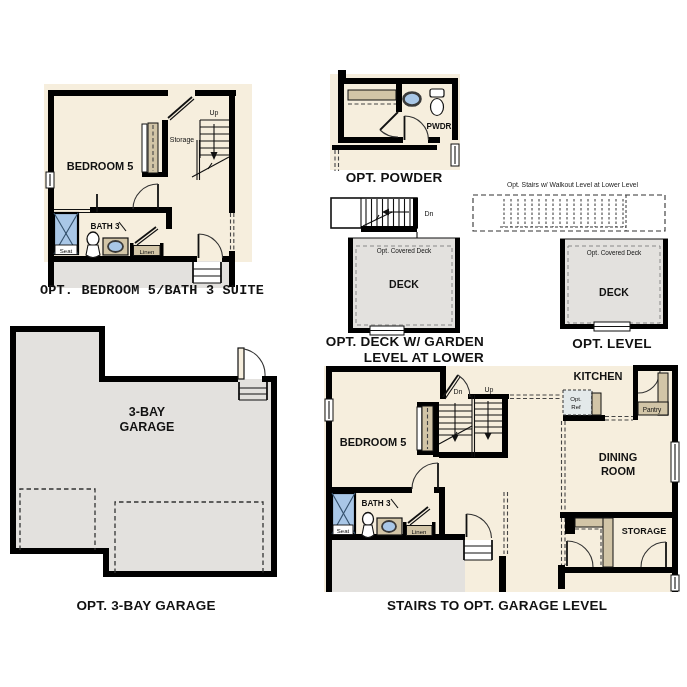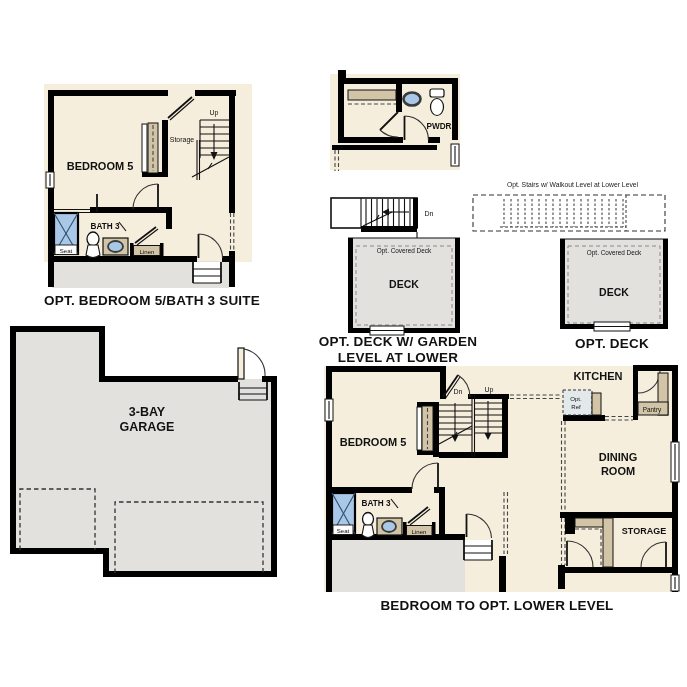--- a/index.html
+++ b/index.html
@@ -1,21 +1,21 @@
 <!DOCTYPE html>
 <html><head>
 <meta charset="utf-8">
 <style>
   html,body { margin:0; padding:0; background:#fff; }
   #sheet { position:relative; width:687px; height:687px; background:#fff; overflow:hidden;
            font-family:"Liberation Sans", sans-serif; }
   .plan { position:absolute; }
   .caption { position:absolute; font:bold 13.5px/15.5px "Liberation Sans", sans-serif;
              color:#111; text-align:center; letter-spacing:.2px; white-space:nowrap; }
-  .caption2 { white-space:normal; }
+  .caption2 { white-space:normal;text-align:right; }
   .note { position:absolute; font:6.8px/9px "Liberation Sans", sans-serif; color:#222; text-align:center; }
   svg { display:block; }
   svg text { font-family:"Liberation Sans", sans-serif; fill:#111; }
   .t-room  { font-weight:bold; font-size:11px; }
   .t-room12{ font-weight:bold; font-size:12.5px; }
   .t-deck  { font-weight:bold; font-size:10.5px; }
   .t-b9    { font-weight:bold; font-size:9px; }
   .t-b8    { font-weight:bold; font-size:8.2px; }
   .t-sm    { font-size:7px; }
   .t-xs    { font-size:6.4px; }
@@ -117,21 +117,21 @@
         <line class="thin2" x1="181" y1="180" x2="181" y2="201"></line>
         <path class="thin" d="M153,187 h28 M153,194 h28 M153,201 h28"></path>
       </g>
       <text class="t-room" x="60" y="88" text-anchor="middle">BEDROOM 5</text>
       <text class="t-sm" x="142" y="60" text-anchor="middle">Storage</text>
       <text class="t-sm" x="174" y="33" text-anchor="middle">Up</text>
       <text class="t-b8" x="65" y="147" text-anchor="middle">BATH 3</text>
       <line class="thin" x1="79" y1="140" x2="86" y2="149"></line>
     </svg>
   </div>
-  <div class="caption" style="left:20px; top:293px; width:264px;">OPT. BEDROOM 5/BATH 3 SUITE</div>
+  <div class="caption" style="left:20px; top:283px; width:264px;font-family:Liberation Mono, monospace;">OPT. BEDROOM 5/BATH 3 SUITE</div>
 
   <div class="plan" style="left:328px; top:68px;">
     <svg width="135" height="110" viewBox="0 0 135 110">
       <rect x="2" y="6" width="130" height="96" fill="#f6eedd"></rect>
       <g>
         <rect class="wall" x="10" y="2" width="8" height="14"></rect>
         <rect class="wall" x="10" y="10" width="120" height="6"></rect>
         <rect class="wall" x="10" y="10" width="6" height="65"></rect>
         <rect class="wall" x="68" y="16" width="6" height="28"></rect>
         <rect class="wall" x="10" y="69" width="65" height="6"></rect>
@@ -160,20 +160,21 @@
       </g>
       <rect class="win" x="123" y="76" width="8" height="22"></rect>
       <line class="thin" x1="127" y1="78" x2="127" y2="96"></line>
       <g>
         <line class="dash" x1="7" y1="82" x2="7" y2="103"></line>
         <line class="dash" x1="10.5" y1="82" x2="10.5" y2="103"></line>
       </g>
       <text class="t-b8" x="111" y="61" text-anchor="middle">PWDR</text>
     </svg>
   </div>
+  <div class="caption" style="left:324px; top:170px; width:140px;">OPT. POWDER</div>
 
   <div class="plan" style="left:325px; top:190px;">
     <svg width="140" height="148" viewBox="0 0 140 148">
       <g>
         <rect x="6" y="8" width="86" height="30" fill="#fff" stroke="#111" stroke-width="1.6"></rect>
         <line class="thin" x1="36" y1="8" x2="36" y2="38"></line>
         <path class="thin" d="M41,9 V37 M46.5,9 V37 M52,9 V37 M57.5,9 V37 M63,9 V37 M68.5,9 V37 M74,9 V37 M79.5,9 V37 M85,9 V37"></path>
         <rect class="wall" x="36" y="36" width="56" height="6"></rect>
         <rect class="wall" x="88" y="8" width="5" height="30"></rect>
         <line class="thin" x1="84" y1="22" x2="64" y2="22"></line>
@@ -217,41 +218,42 @@
         <rect class="wall" x="107" y="6" width="5" height="90"></rect>
         <rect class="wall" x="4" y="91" width="108" height="5"></rect>
         <rect class="dashg" x="12" y="13" width="92" height="77" fill="none"></rect>
         <rect x="38" y="89" width="36" height="9" fill="#fff" stroke="#111" stroke-width="1"></rect>
         <line class="thin" x1="38" y1="93.5" x2="74" y2="93.5"></line>
       </g>
       <text class="t-xs" x="58" y="22" text-anchor="middle">Opt. Covered Deck</text>
       <text class="t-deck" x="58" y="63" text-anchor="middle">DECK</text>
     </svg>
   </div>
-  <div class="caption" style="left:552px; top:336px; width:120px;">OPT. DECK</div>
+  <div class="caption" style="left:552px; top:336px; width:120px;">OPT. LEVEL</div>
 
   <div class="plan" style="left:5px; top:320px;">
     <svg width="290" height="262" viewBox="0 0 290 262">
       <polygon points="8,9 97,9 97,59 269,59 269,254 101,254 101,231 8,231" fill="#e3e1de"></polygon>
       <path d="M233,59 H97 V9 H8 V231 H101 V254 H269 V59 H257" fill="none" stroke="#000" stroke-width="6"></path>
       <g>
         <rect x="233" y="28" width="6" height="31" fill="#f6eedd" stroke="#111" stroke-width="1.2"></rect>
         <path class="arc" d="M239,29 A26,26 0 0 1 260,56"></path>
       </g>
       <g>
         <line class="thin2" x1="234" y1="62" x2="234" y2="80"></line>
         <line class="thin2" x1="262" y1="62" x2="262" y2="80"></line>
         <path class="thin" d="M234,68 h28 M234,74 h28 M234,80 h28"></path>
       </g>
       <path d="M15,230 V169 H90 V230" fill="none" stroke="#333" stroke-width="1.3" stroke-dasharray="4.5 3"></path>
       <path d="M110,253 V182 H258 V253" fill="none" stroke="#333" stroke-width="1.3" stroke-dasharray="4.5 3"></path>
       <text class="t-room12" x="142" y="96" text-anchor="middle">3-BAY</text>
       <text class="t-room12" x="142" y="111" text-anchor="middle">GARAGE</text>
     </svg>
   </div>
+  <div class="caption" style="left:26px; top:598px; width:240px;">OPT. 3-BAY GARAGE</div>
 
   <div class="plan" style="left:322px; top:362px;">
     <svg width="365" height="235" viewBox="0 0 365 235">
       <g>
         <rect x="2" y="4" width="354" height="226" fill="#f6eedd"></rect>
         <rect x="10" y="178" width="133" height="52" fill="#e3e1de"></rect>
       </g>
       <g>
         <rect class="wall" x="4" y="4" width="6" height="226"></rect>
         <rect class="wall" x="4" y="4" width="120" height="6"></rect>
@@ -383,15 +385,15 @@
       <text class="t-sm" x="136" y="32" text-anchor="middle">Dn</text>
       <text class="t-sm" x="167" y="30" text-anchor="middle">Up</text>
       <text class="t-room" x="276" y="18" text-anchor="middle">KITCHEN</text>
       <text class="t-room" x="296" y="99" text-anchor="middle">DINING</text>
       <text class="t-room" x="296" y="113" text-anchor="middle">ROOM</text>
       <text class="t-b9" x="322" y="172" text-anchor="middle">STORAGE</text>
       <text class="t-b8" x="54" y="144" text-anchor="middle">BATH 3</text>
       <line class="thin" x1="69" y1="137" x2="76" y2="146"></line>
     </svg>
   </div>
-  <div class="caption" style="left:337px; top:598px; width:320px;">BEDROOM TO OPT. LOWER LEVEL</div>
+  <div class="caption" style="left:337px; top:598px; width:320px;">STAIRS TO OPT. GARAGE LEVEL</div>
 
 </div>
 
 </body></html>

